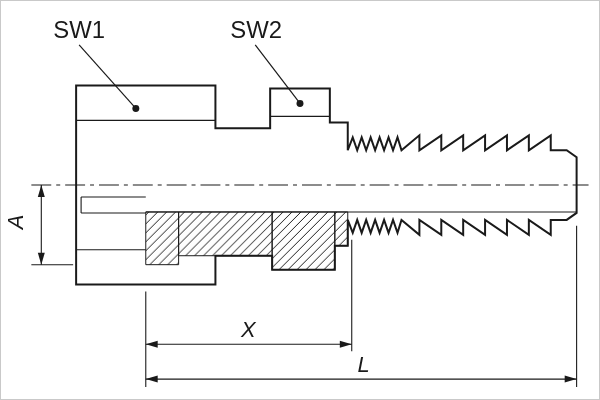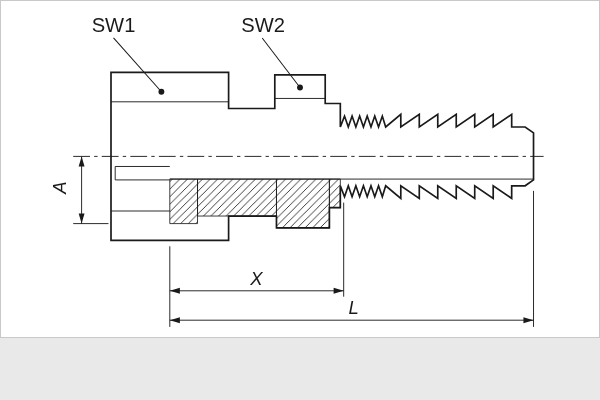--- a/index.html
+++ b/index.html
@@ -1,18 +1,18 @@
 <!DOCTYPE html>
 <html style="--line: #1a1a1a; --bg: #ffffff;"><head>
 <meta charset="utf-8">
 <style>
   :root { --line:#1a1a1a; --bg:#ffffff; }
   html,body { margin:0; padding:0; background:#e9e9e9; }
   .canvas {
-    position:relative; width:600px; height:338px;
+    position:relative; width:600px; height:400px;
     background:var(--bg); border:1px solid #c9c9c9; box-sizing:border-box;
     font-family:"Liberation Sans", sans-serif; overflow:hidden;
   }
   svg { display:block; width:100%; height:100%; }
   .outline   { stroke:var(--line); stroke-width:2; fill:none; stroke-linejoin:miter; }
   .thin      { stroke:var(--line); stroke-width:1.1; fill:none; }
   .dimline   { stroke:var(--line); stroke-width:1.1; fill:none; }
   .leader    { stroke:var(--line); stroke-width:1.2; fill:none; }
   .hatchpoly { fill:url(#hatch); stroke:var(--line); stroke-width:1; }
   .centerline{ stroke:var(--line); stroke-width:1.1; stroke-dasharray:20 5 4 5; fill:none; }

